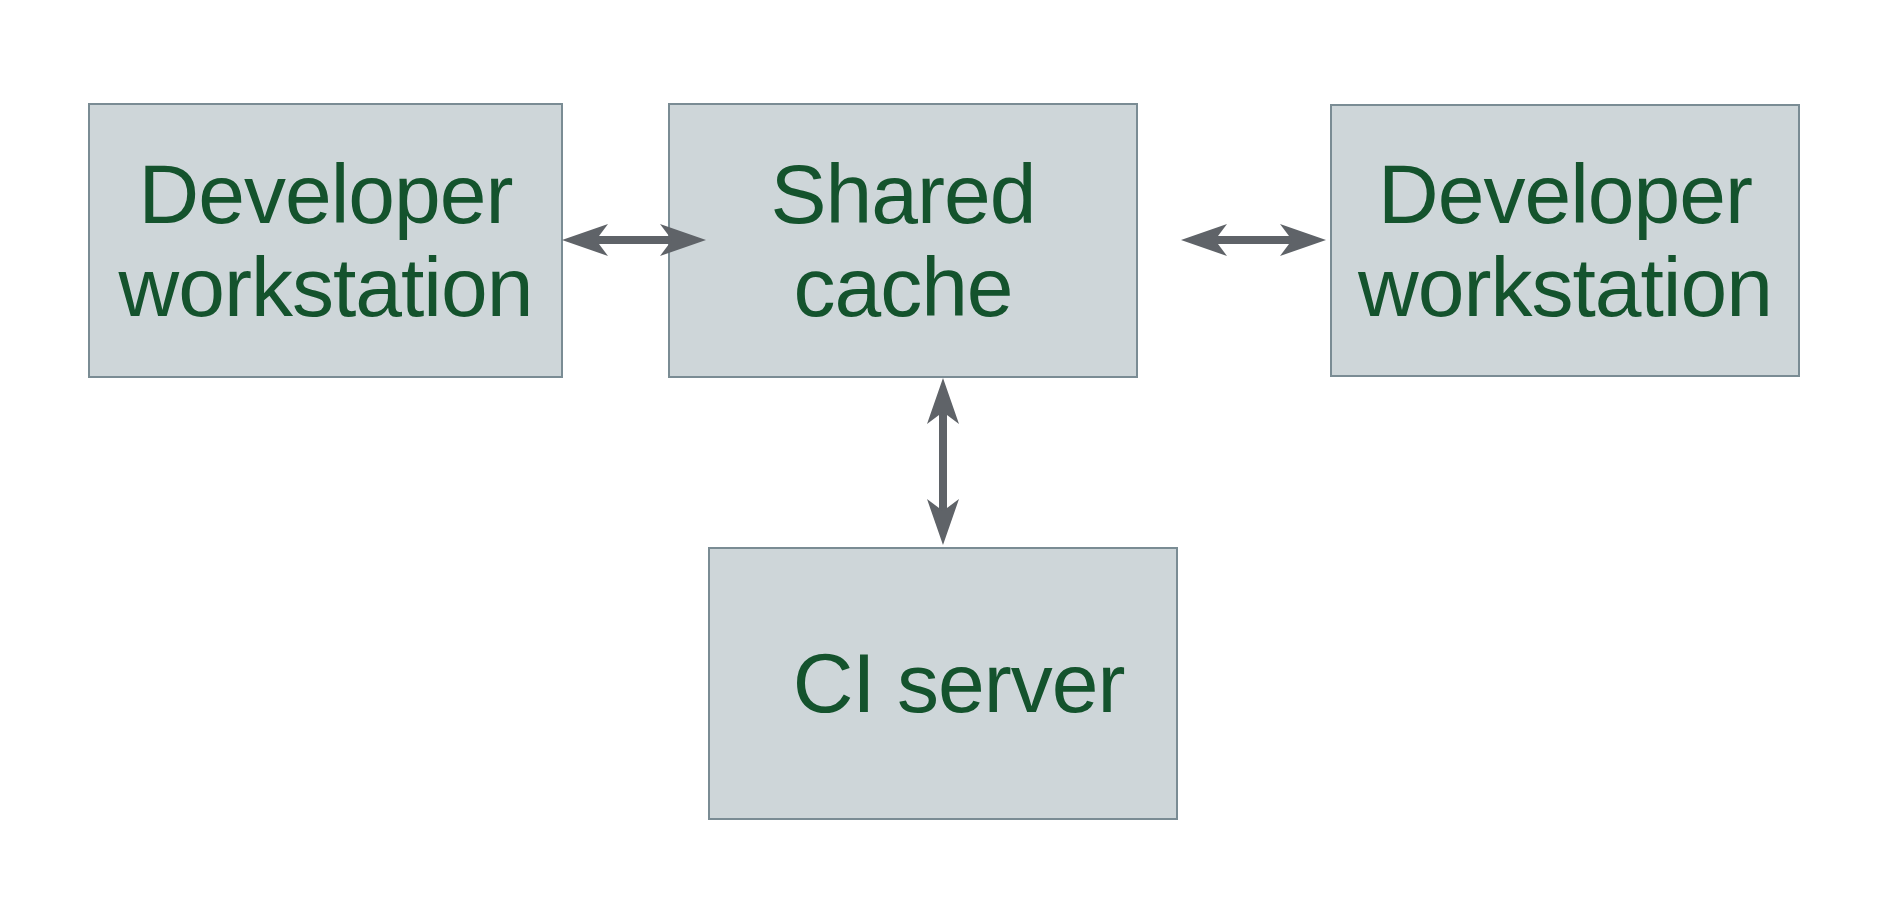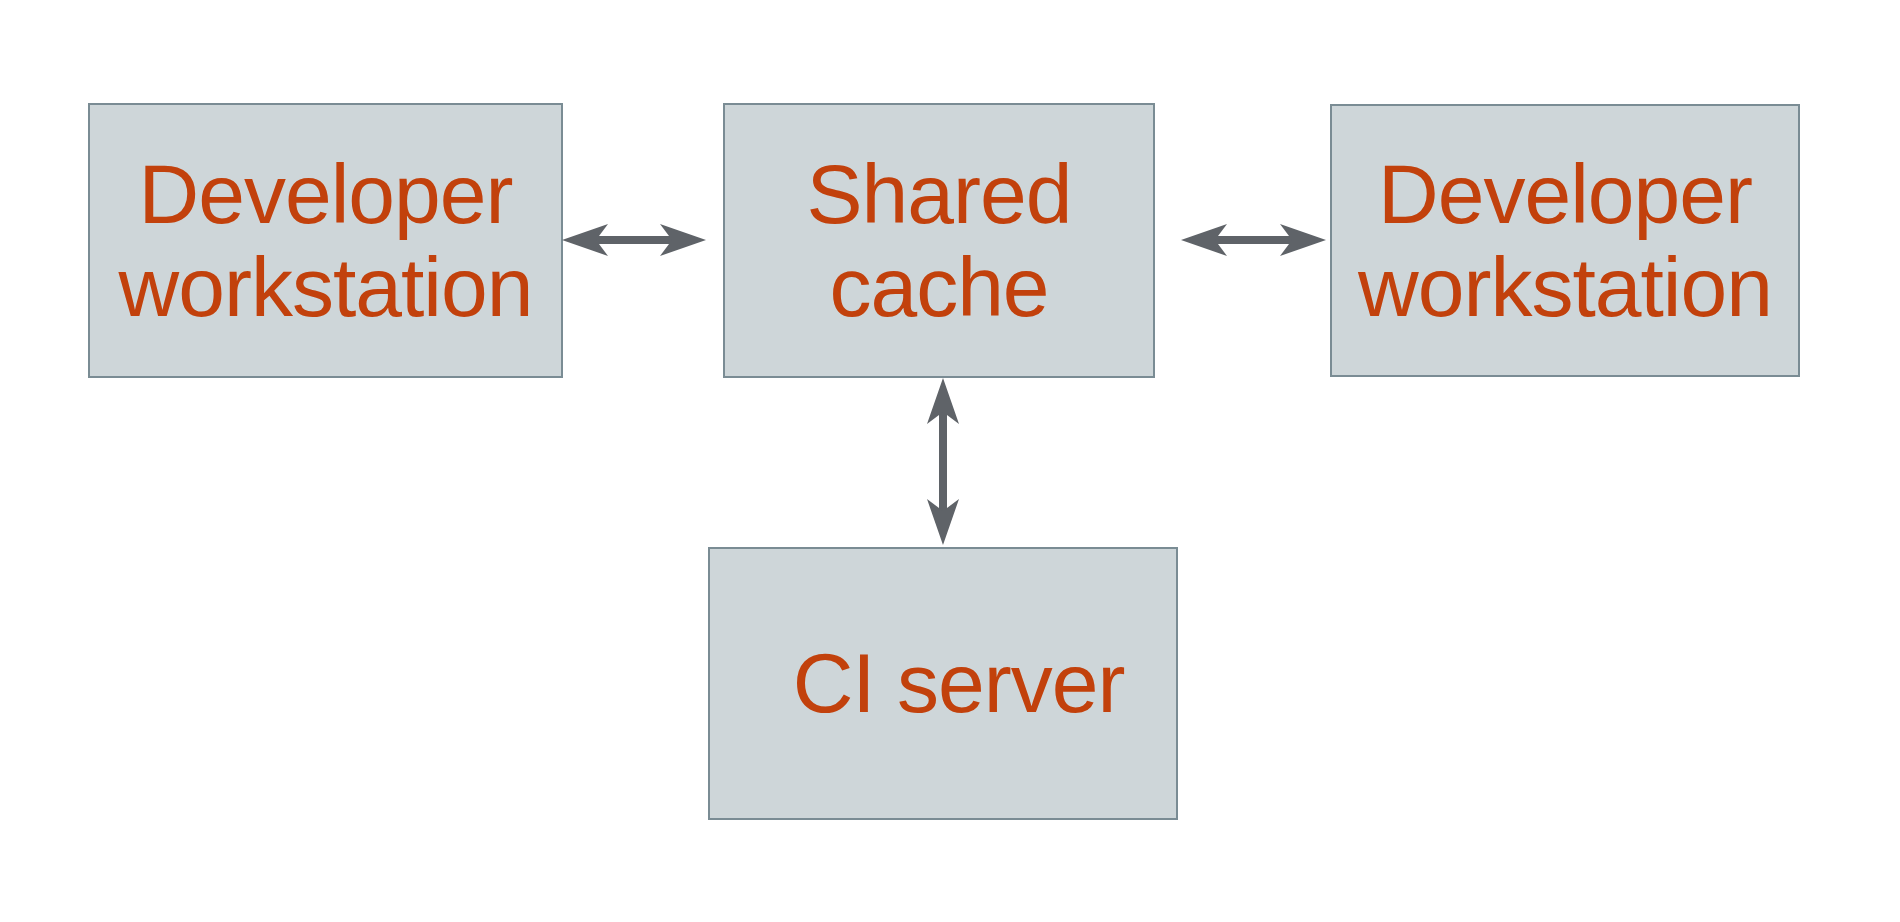--- a/index.html
+++ b/index.html
@@ -21,26 +21,26 @@
     background: #ced6d9;
     border: 2px solid #7a8c94;
     display: flex;
     align-items: center;
     justify-content: center;
     text-align: center;
   }
   .node-label {
     font-size: 84px;
     line-height: 1.1;
-    color: #c2410c;
+    color: #14532d;
     white-space: pre-line;
     letter-spacing: -1px;
   }
   .node-dev-left   { left: 88px;   top: 103px; width: 475px; height: 275px; }
-  .node-cache      { left: 723px;  top: 103px; width: 432px; height: 275px; justify-content: center; }
+  .node-cache      { left: 668px;  top: 103px; width: 470px; height: 275px; justify-content: center; }
   .node-dev-right  { left: 1330px; top: 104px; width: 470px; height: 273px; }
   .node-ci         { left: 708px;  top: 547px; width: 470px; height: 273px; padding-left: 31px; }
   .arrow {
     position: absolute;
   }
   .arrow-left     { left: 562px;  top: 224px; width: 144px; height: 32px; }
   .arrow-right    { left: 1181px; top: 224px; width: 145px; height: 32px; }
   .arrow-vertical { left: 927px;  top: 378px; width: 32px;  height: 167px; }
   .arrow svg { display: block; width: 100%; height: 100%; }
 </style>

